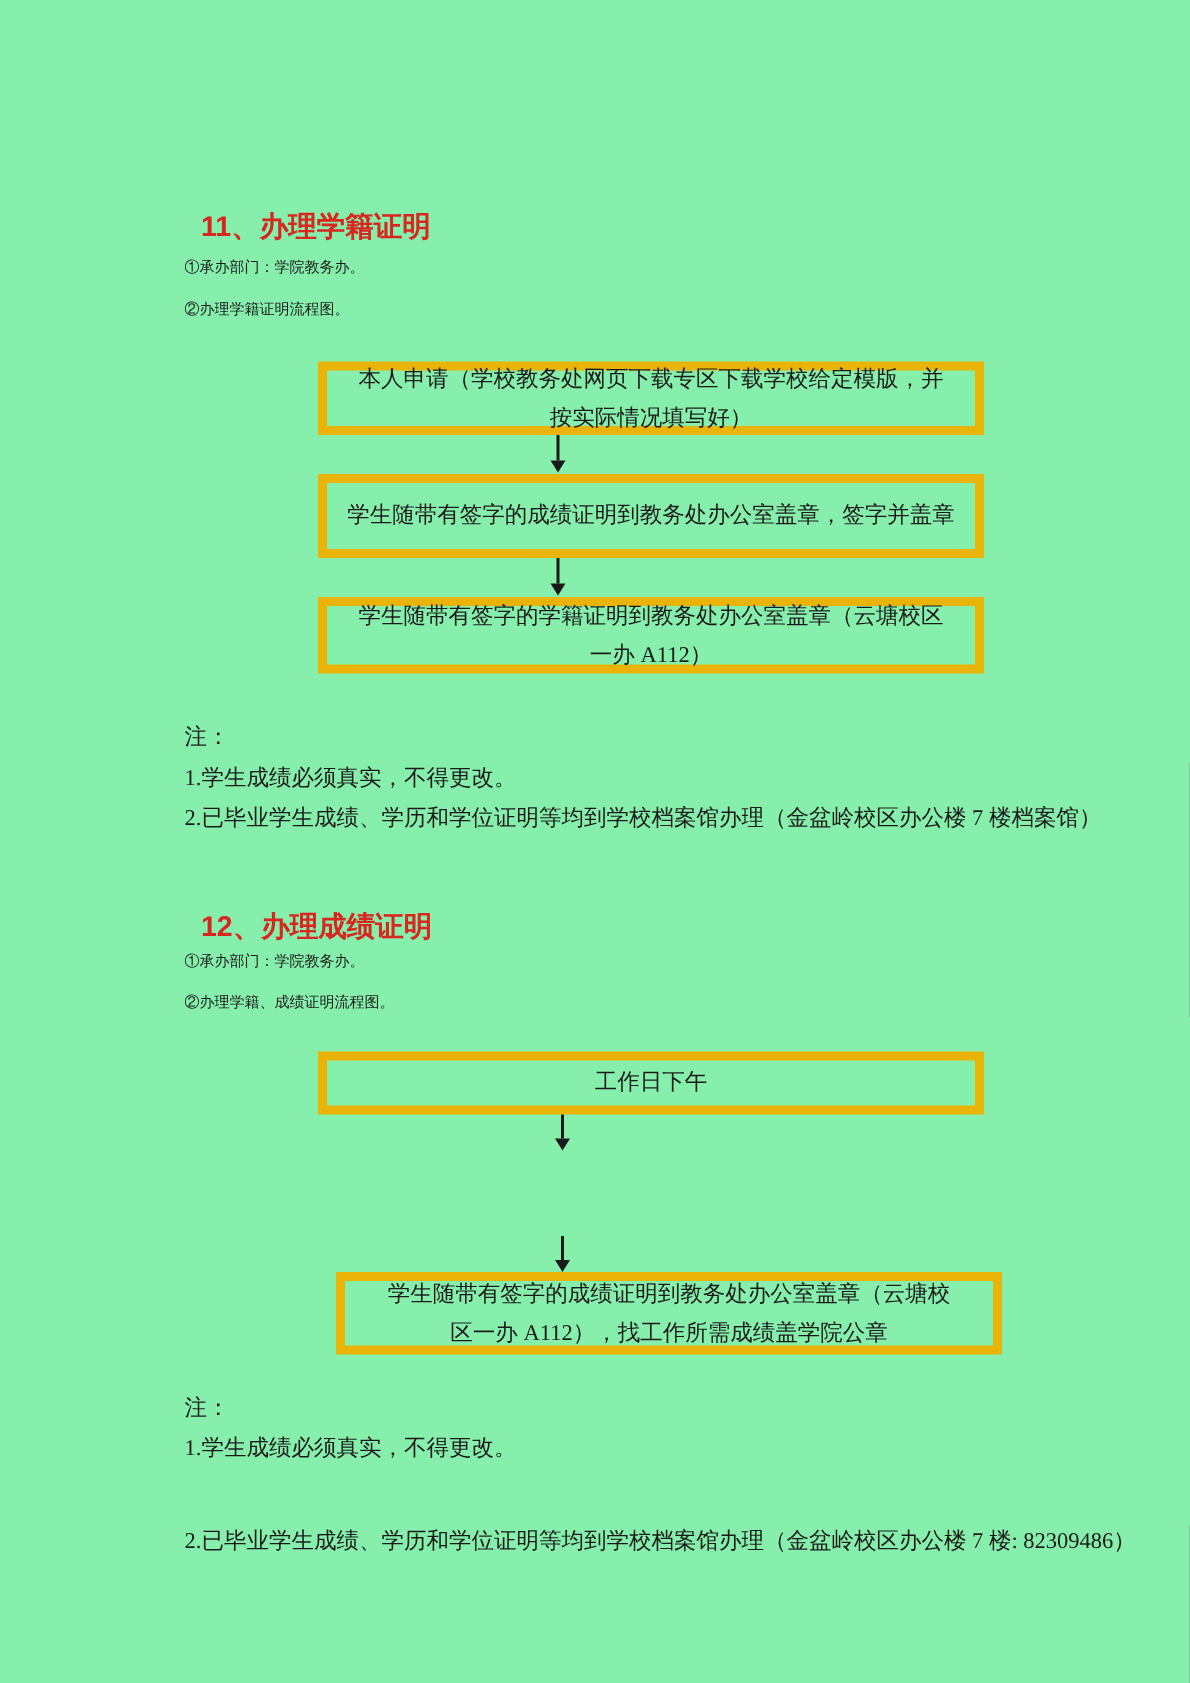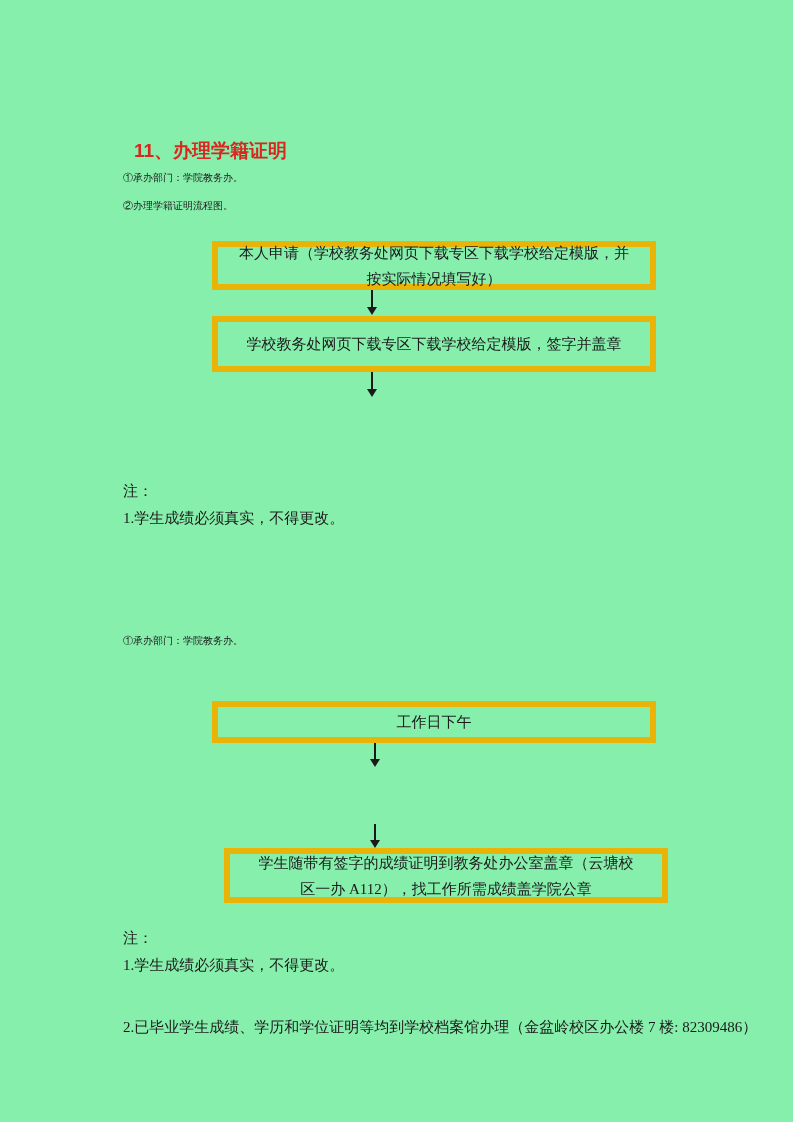--- a/index.html
+++ b/index.html
@@ -72,34 +72,39 @@
   <div class="abs body-line" style="left:123px; top:199px;">②办理学籍证明流程图。</div>
 
   <div class="abs flow-box" style="top:241px; height:49px;">本人申请（学校教务处网页下载专区下载学校给定模版，并
 按实际情况填写好）</div>
 
   <div class="abs flow-arrow" style="left:366px; top:290px; height:25px;">
     <div class="arrow-line"></div>
     <div class="arrow-head"></div>
   </div>
 
-  <div class="abs flow-box" style="top:316px; height:56px;">学校教务处网页下载专区下载学校给定模版，签字并盖章</div>
+  <div class="abs flow-box" style="top:316px; height:56px;">学生随带有签字的成绩证明到教务处办公室盖章，签字并盖章</div>
 
   <div class="abs flow-arrow" style="left:366px; top:372px; height:25px;">
     <div class="arrow-line"></div>
     <div class="arrow-head"></div>
   </div>
 
+  <div class="abs flow-box" style="top:398px; height:51px;">学生随带有签字的学籍证明到教务处办公室盖章（云塘校区
+一办 A112）</div>
 
   <div class="abs note-line" style="left:123px; top:482px;">注：</div>
   <div class="abs note-line" style="left:123px; top:509px;">1.学生成绩必须真实，不得更改。</div>
+  <div class="abs note-line" style="left:123px; top:536px;">2.已毕业学生成绩、学历和学位证明等均到学校档案馆办理（金盆岭校区办公楼 7 楼档案馆）</div>
 
+  <div class="abs section-heading" style="left:134px; top:605px;">12、办理成绩证明</div>
 
   <div class="abs body-line" style="left:123px; top:634px;">①承办部门：学院教务办。</div>
 
+  <div class="abs body-line" style="left:123px; top:661px;">②办理学籍、成绩证明流程图。</div>
 
   <div class="abs flow-box" style="top:701px; height:42px;">工作日下午</div>
 
   <div class="abs flow-arrow" style="left:369px; top:743px; height:24px;">
     <div class="arrow-line"></div>
     <div class="arrow-head"></div>
   </div>
 
 
   <div class="abs flow-arrow" style="left:369px; top:824px; height:24px;">

